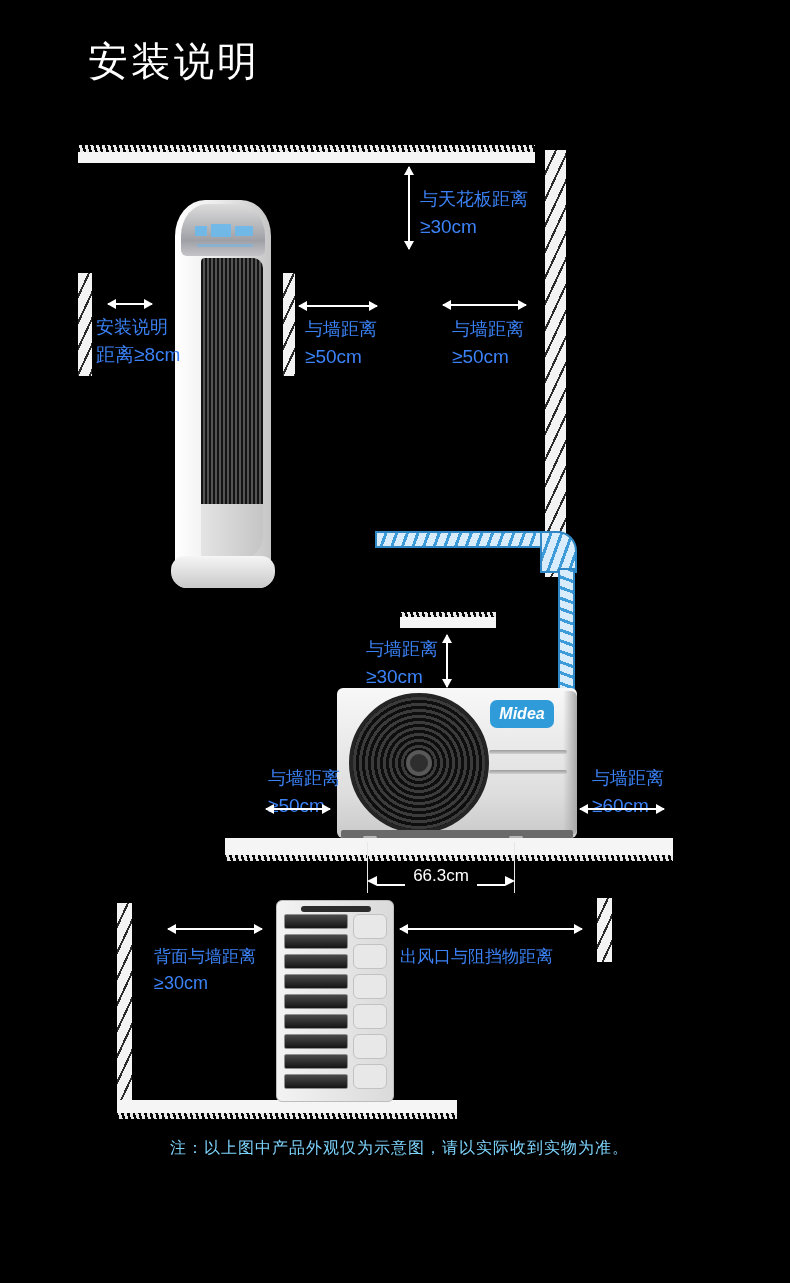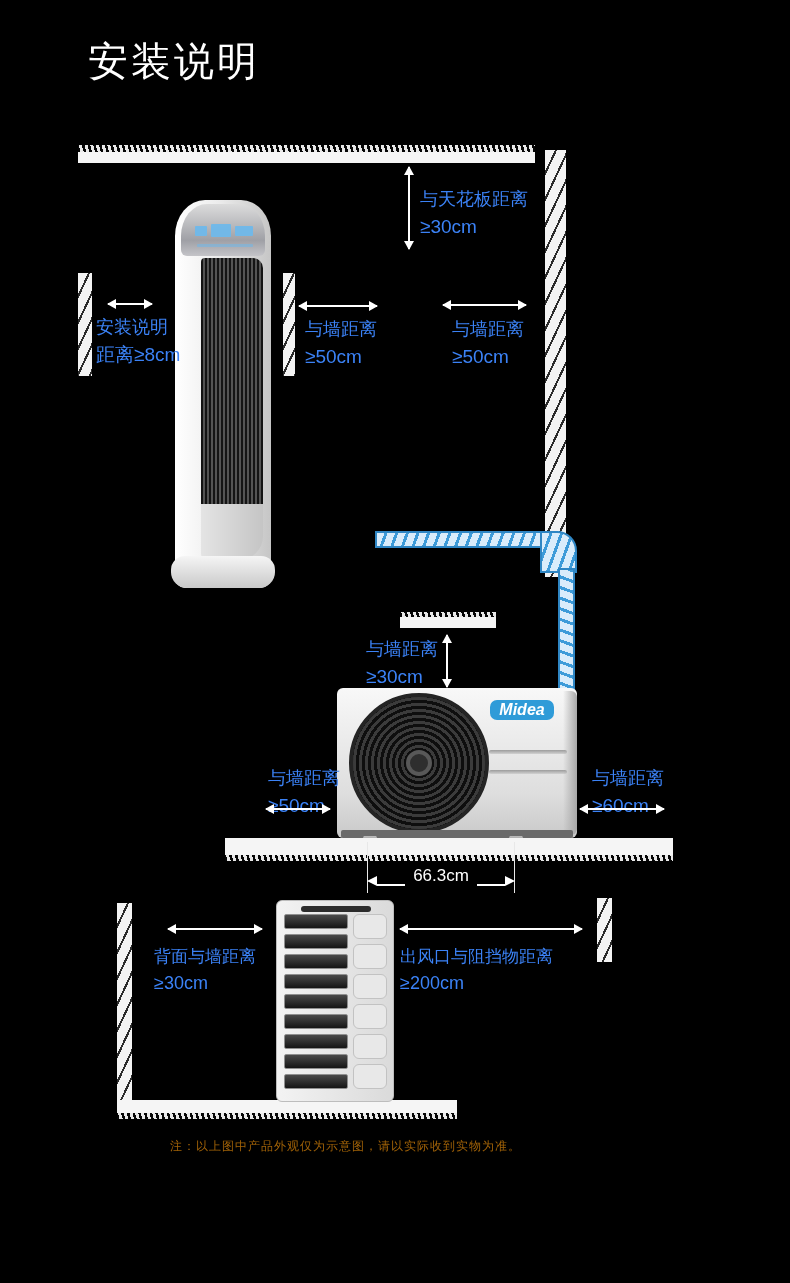--- a/index.html
+++ b/index.html
@@ -1,20 +1,20 @@
 <!DOCTYPE html>
 <html><head>
 <meta charset="utf-8">
 <style>
   *{margin:0;padding:0;box-sizing:border-box}
   html,body{background:#000}
   .canvas{position:relative;width:790px;height:1283px;background:#000;overflow:hidden;
           font-family:"Liberation Sans",sans-serif;color:#fff}
   .title{position:absolute;left:88px;top:34px;font-size:40px;font-weight:400;letter-spacing:3px;color:#fff}
-  .note{position:absolute;left:170px;top:1138px;font-size:12px;color:#a16207;letter-spacing:1px}
+  .note{position:absolute;left:170px;top:1138px;font-size:16px;color:#7dd3fc;letter-spacing:1px}
   .ann{position:absolute;font-size:18px;line-height:1.5;color:#3b82f6;white-space:nowrap}
   .ann .val{font-size:19px}
   
   .h-arrow{position:absolute;height:2px;background:#fff}
   .h-arrow::before,.h-arrow::after{content:"";position:absolute;top:-4px;width:0;height:0;
       border-top:5px solid transparent;border-bottom:5px solid transparent}
   .h-arrow::before{left:-1px;border-right:9px solid #fff}
   .h-arrow::after{right:-1px;border-left:9px solid #fff}
   .v-arrow{position:absolute;width:2px;background:#fff}
   .v-arrow::before,.v-arrow::after{content:"";position:absolute;left:-4px;width:0;height:0;
@@ -54,21 +54,21 @@
       background:linear-gradient(90deg,#e4e4e4,#c5c5c5);border-radius:0 0 24px 6px}
   .tower-base{position:absolute;left:-4px;top:356px;width:104px;height:32px;
       background:linear-gradient(180deg,#f5f5f5,#c9c9c9);border-radius:14px 14px 16px 16px}
   
   .odu{position:absolute;left:337px;top:688px;width:240px;height:150px;
       background:linear-gradient(180deg,#f8f8f8,#dedede 70%,#c9c9c9);border-radius:6px}
   .odu-fan{position:absolute;left:12px;top:5px;width:140px;height:140px;border-radius:50%;
       background:repeating-radial-gradient(circle,#0e0e0e 0 3px,#3b3b3b 3px 6px);border:4px solid #242424}
   .odu-hub{position:absolute;left:53px;top:53px;width:26px;height:26px;border-radius:50%;
       background:#2e2e2e;border:4px solid #585858}
-  .odu-logo{position:absolute;left:153px;top:12px;width:64px;height:20px;background:#2f9bd8;border-radius:7px;
+  .odu-logo{position:absolute;left:153px;top:12px;width:64px;height:28px;background:#2f9bd8;border-radius:7px;
       color:#fff;display:flex;align-items:center;justify-content:center;font-style:italic;font-weight:bold;font-size:16px}
   .odu-vent{position:absolute;left:152px;height:4px;width:78px;
       background:linear-gradient(180deg,#9c9c9c,#d2d2d2);border-radius:2px}
   .odu-edge{position:absolute;right:0;top:3px;width:14px;height:144px;
       background:linear-gradient(90deg,rgba(0,0,0,0),#a8a8a8);border-radius:0 6px 6px 0}
   .odu-bottom{position:absolute;left:4px;top:142px;width:232px;height:8px;background:#6a6a6a;border-radius:2px}
   .foot{position:absolute;width:22px;height:10px;background:linear-gradient(180deg,#bcbcbc,#787878);
       clip-path:polygon(22% 0,78% 0,100% 100%,0 100%)}
   
   .bdu{position:absolute;left:276px;top:900px;width:118px;height:202px;border:1px solid #bdbdbd;
@@ -226,19 +226,18 @@
 
     <div class="h-arrow" style="left:168px;top:928px;width:94px"></div>
     <div class="ann" style="left:154px;top:944px;font-size:17px">
       <div>背面与墙距离</div>
       <div class="val" style="font-size:18px">≥30cm</div>
     </div>
 
     <div class="h-arrow" style="left:400px;top:928px;width:182px"></div>
     <div class="ann" style="left:400px;top:944px;font-size:17px">
       <div>出风口与阻挡物距离</div>
-      <div class="val" style="font-size:18px">≥200cm</div>
     </div>
   </div>
 
   <div class="note">注：以上图中产品外观仅为示意图，请以实际收到实物为准。</div>
 
 </div>
 
 </body></html>

